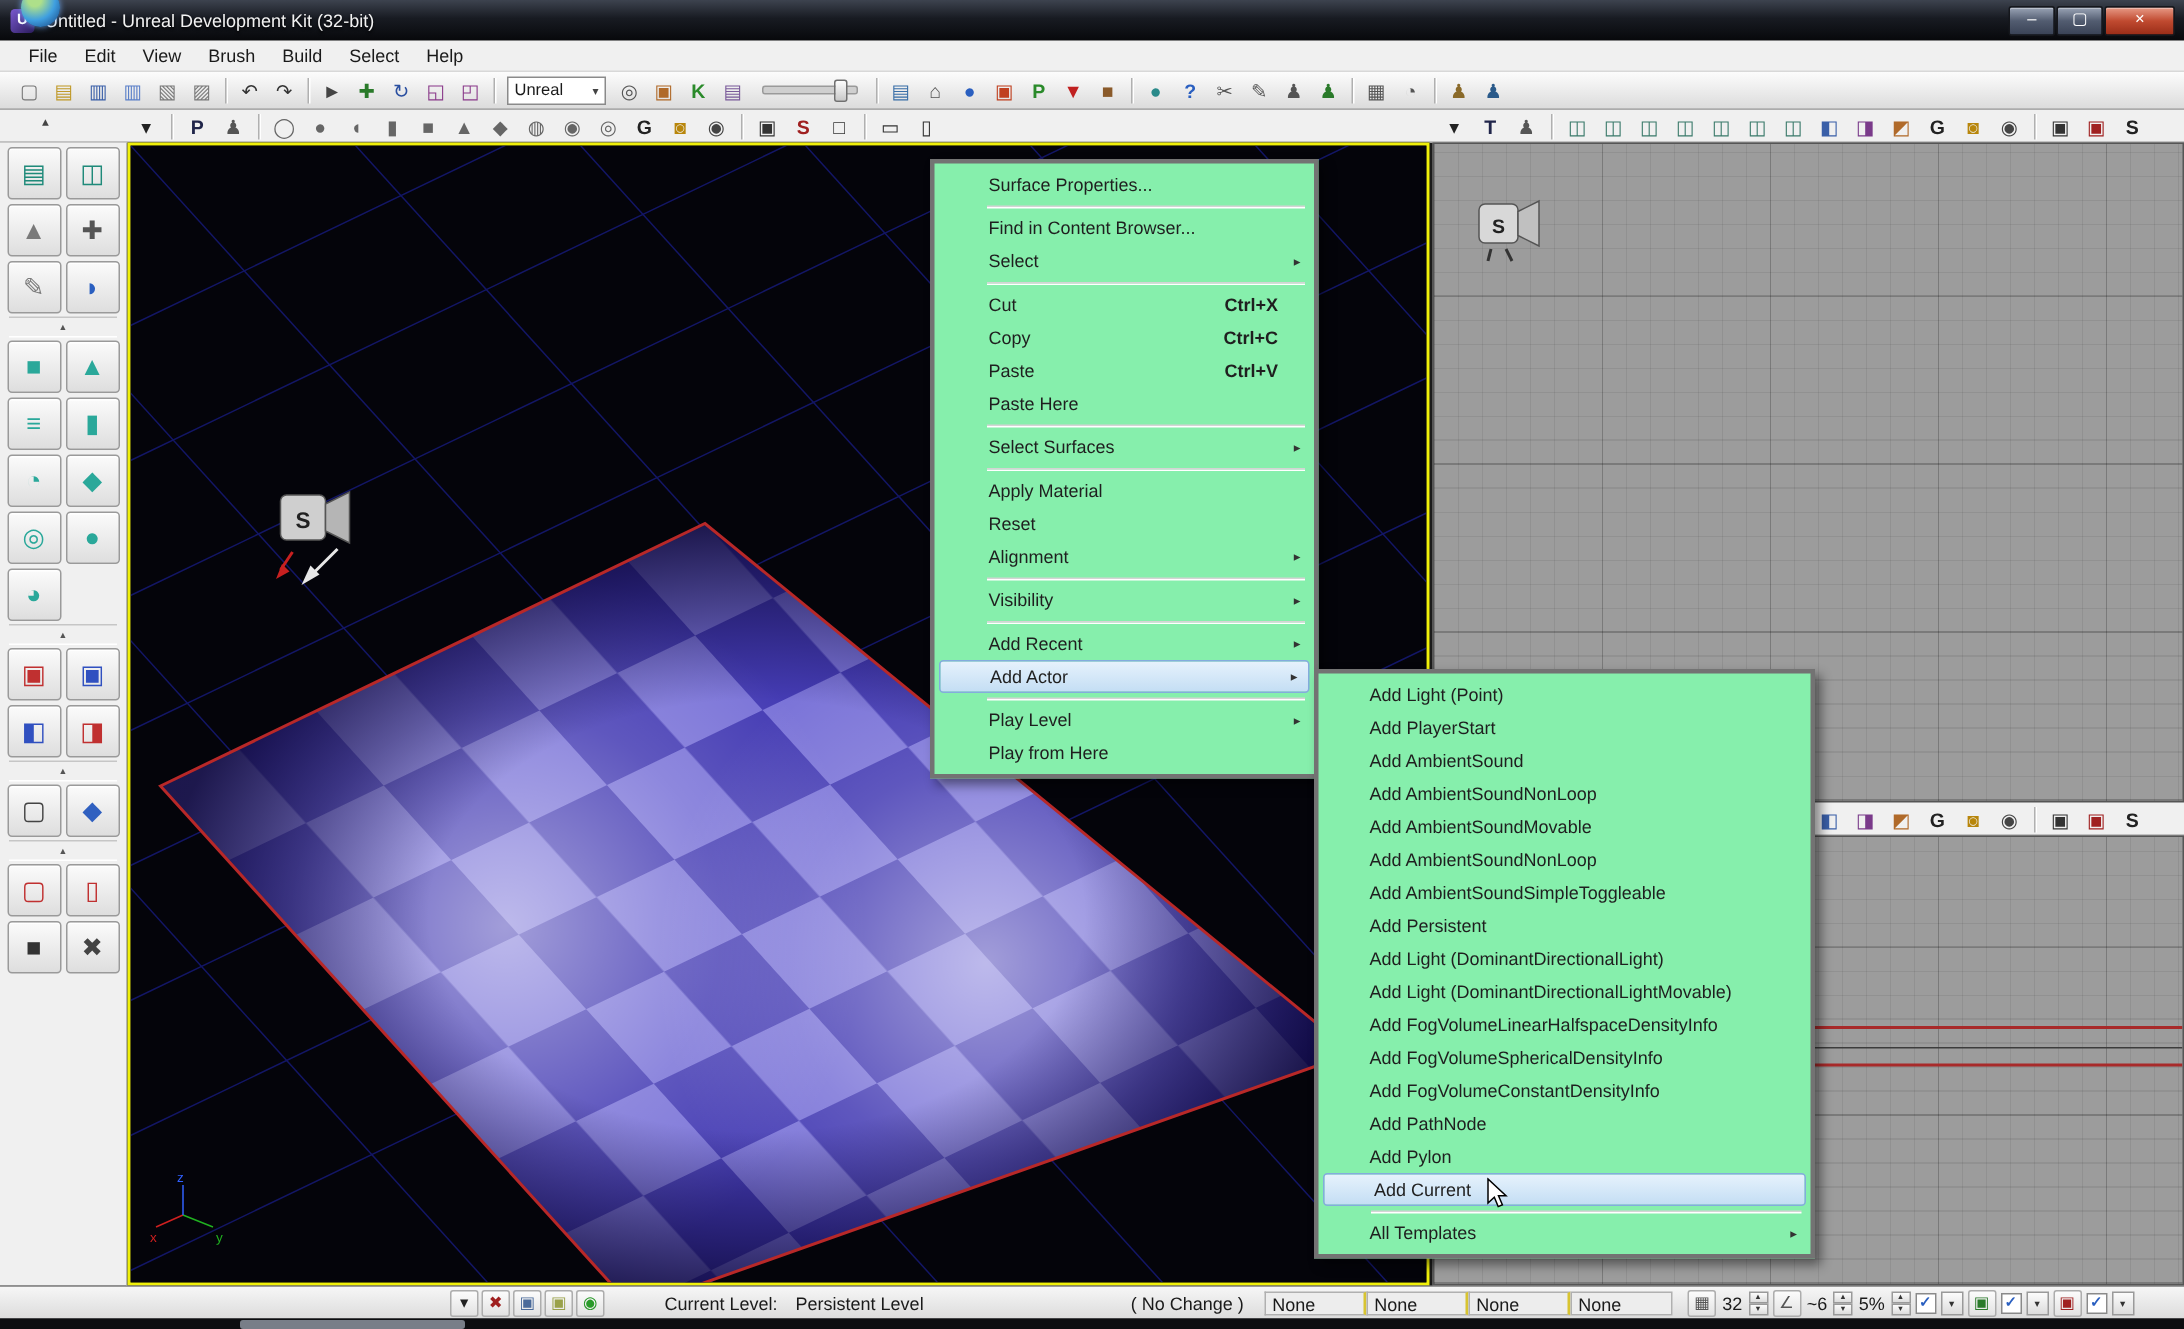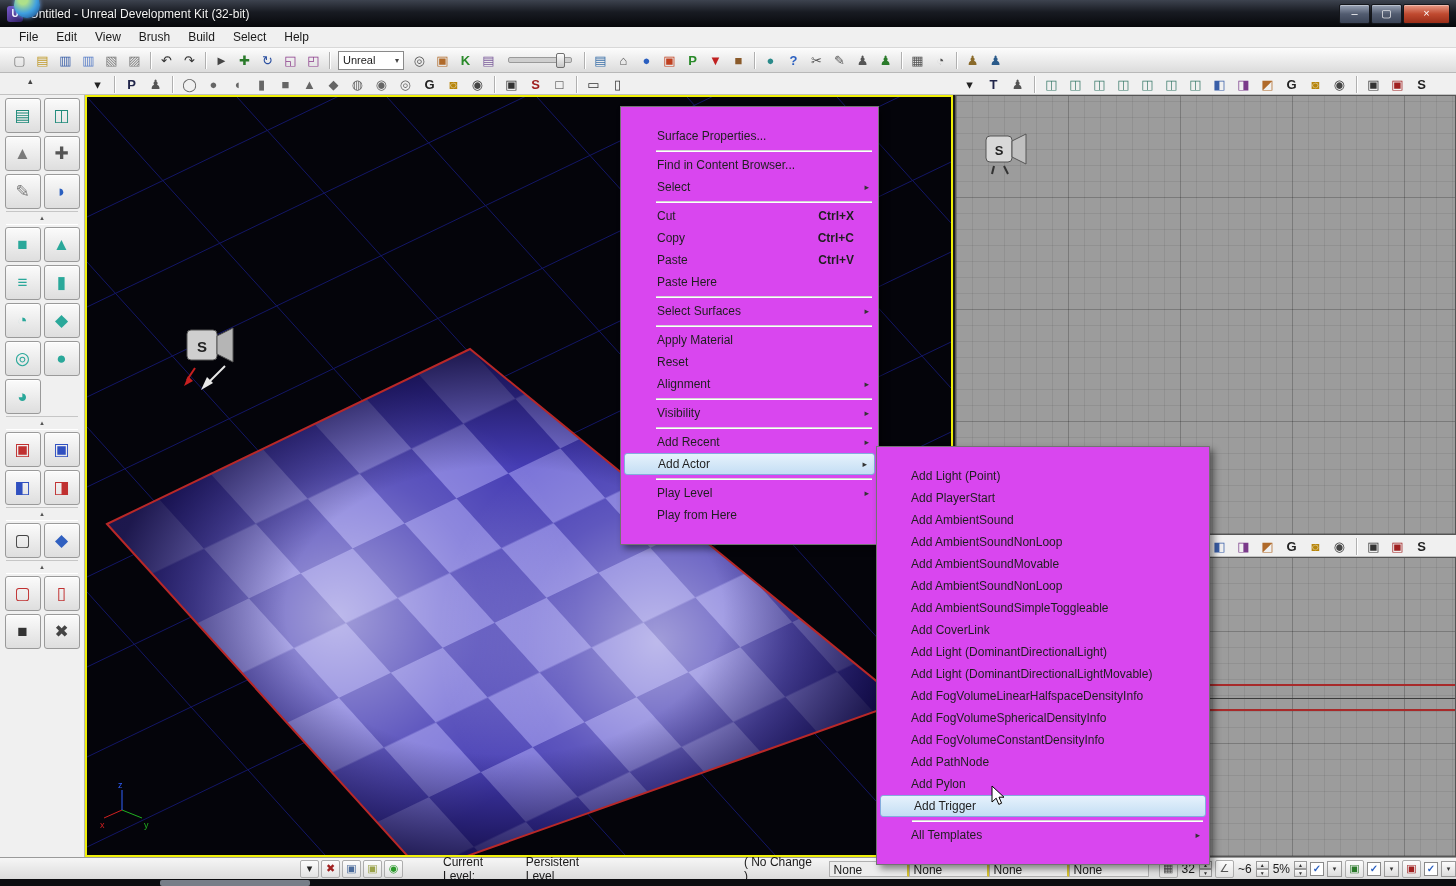--- a/index.html
+++ b/index.html
@@ -66,22 +66,22 @@
       repeating-linear-gradient(90deg, rgba(0,0,0,0.07) 0 1px, transparent 1px 16px);}
   .viewport-tr{left:955px;top:95px;width:501px;height:440px;}
   .vtoolbar2{position:absolute;left:955px;top:535px;width:501px;height:22px;background:#f0f0f0;
     border-bottom:1px solid #c2c2c2;box-sizing:border-box;}
   .viewport-br{left:955px;top:557px;width:501px;height:300px;}
   .red-line{position:absolute;left:0;width:100%;height:2px;background:#a82a2a;}
   .dark-line{position:absolute;left:0;width:100%;height:1px;background:#3c3c3c;}
   .tr-speaker{position:absolute;left:26px;top:30px;}
 
   
-  .menu{position:absolute;background:#d946ef;border:1px solid #737373;
-    box-shadow:4px 4px 7px rgba(0,0,0,0.45);padding:18px 2px;z-index:40;box-sizing:border-box;}
+  .menu{position:absolute;background:#86efac;border:3px solid #737373;
+    box-shadow:4px 4px 7px rgba(0,0,0,0.45);padding:3px 2px;z-index:40;box-sizing:border-box;}
   .context-menu{left:620px;top:106px;width:259px;}
   .submenu{left:876px;top:446px;width:334px;z-index:41;}
   .menu-item{display:flex;align-items:center;height:22px;padding:0 8px 0 34px;position:relative;
     white-space:nowrap;color:#1f1f1f;}
   .submenu .menu-item{padding-left:32px;}
   .menu-item.hl{background:linear-gradient(#e6f2fc,#c4def4);border:1px solid #84acdd;border-radius:3px;
     height:20px;margin:0 1px;padding-left:33px;}
   .mi-shortcut{margin-left:auto;padding-right:14px;color:#1f1f1f;font-weight:bold;}
   .mi-arrow{position:absolute;right:7px;font-size:9px;color:#333;}
   .menu-sep{height:1px;background:#d4d4d4;box-shadow:0 1px 0 #fff;margin:3px 4px 3px 33px;}
@@ -91,21 +91,21 @@
     background:linear-gradient(#f6f6f6,#dcdcdc);border-top:1px solid #9a9a9a;
     display:flex;align-items:center;box-sizing:border-box;font-size:12px;}
   .sb-spacer{width:300px;flex:none;}
   .sb-left{display:flex;align-items:center;gap:2px;}
   .sb-mini{width:17px;height:16px;display:flex;align-items:center;justify-content:center;font-size:11px;
     border:1px solid #adadad;border-radius:2px;background:linear-gradient(#fcfcfc,#e2e2e2);}
   .sb-label{margin-left:40px;}
   .sb-value{margin-left:12px;}
   .sb-trans{margin-left:138px;}
   .sb-nones{margin-left:14px;display:flex;}
-  .none-cell{width:80px;height:16px;line-height:16px;padding-left:4px;background:#ededed;
+  .none-cell{width:68px;height:16px;line-height:16px;padding-left:4px;background:#ededed;
     border:1px solid #b0b0b0;border-right:2px solid #d8c431;box-sizing:border-box;}
   .none-cell:last-child{border-right:1px solid #b0b0b0;}
   .sb-right{margin-left:10px;display:flex;align-items:center;gap:3px;}
   .sb-spin{display:flex;flex-direction:column;justify-content:center;}
   .sb-spin span{font-size:5px;line-height:6px;width:11px;text-align:center;color:#333;
     background:linear-gradient(#fcfcfc,#dcdcdc);border:1px solid #9a9a9a;}
   .sb-check{width:12px;height:12px;background:#fff;border:1px solid #8a8a8a;color:#2a5fc0;
     font-size:10px;line-height:11px;text-align:center;font-weight:bold;}
   .sb-drop{width:13px;height:14px;font-size:7px;display:flex;align-items:center;justify-content:center;
     background:linear-gradient(#fcfcfc,#dcdcdc);border:1px solid #9a9a9a;color:#333;}
@@ -547,21 +547,21 @@
       <div class="menu-item">
         <span class="mi-label">Add AmbientSoundMovable</span>
       </div>
       <div class="menu-item">
         <span class="mi-label">Add AmbientSoundNonLoop</span>
       </div>
       <div class="menu-item">
         <span class="mi-label">Add AmbientSoundSimpleToggleable</span>
       </div>
       <div class="menu-item">
-        <span class="mi-label">Add CoverLink</span>
+        <span class="mi-label">Add Persistent</span>
       </div>
       <div class="menu-item">
         <span class="mi-label">Add Light (DominantDirectionalLight)</span>
       </div>
       <div class="menu-item">
         <span class="mi-label">Add Light (DominantDirectionalLightMovable)</span>
       </div>
       <div class="menu-item">
         <span class="mi-label">Add FogVolumeLinearHalfspaceDensityInfo</span>
       </div>
@@ -571,21 +571,21 @@
       <div class="menu-item">
         <span class="mi-label">Add FogVolumeConstantDensityInfo</span>
       </div>
       <div class="menu-item">
         <span class="mi-label">Add PathNode</span>
       </div>
       <div class="menu-item">
         <span class="mi-label">Add Pylon</span>
       </div>
       <div class="menu-item hl">
-        <span class="mi-label">Add Trigger</span>
+        <span class="mi-label">Add Current</span>
       </div>
       <div class="menu-sep"></div>
       <div class="menu-item">
         <span class="mi-label">All Templates</span>
         <span class="mi-arrow">▸</span>
       </div>
     </div>
 
   <svg class="cursor" width="16" height="22" viewBox="0 0 16 22">
     <path d="M1,1 L1,17 L5.2,13.2 L7.8,19.4 L10.6,18.2 L8,12.2 L13,12.2 Z" fill="#ffffff" stroke="#000000" stroke-width="1"></path>

